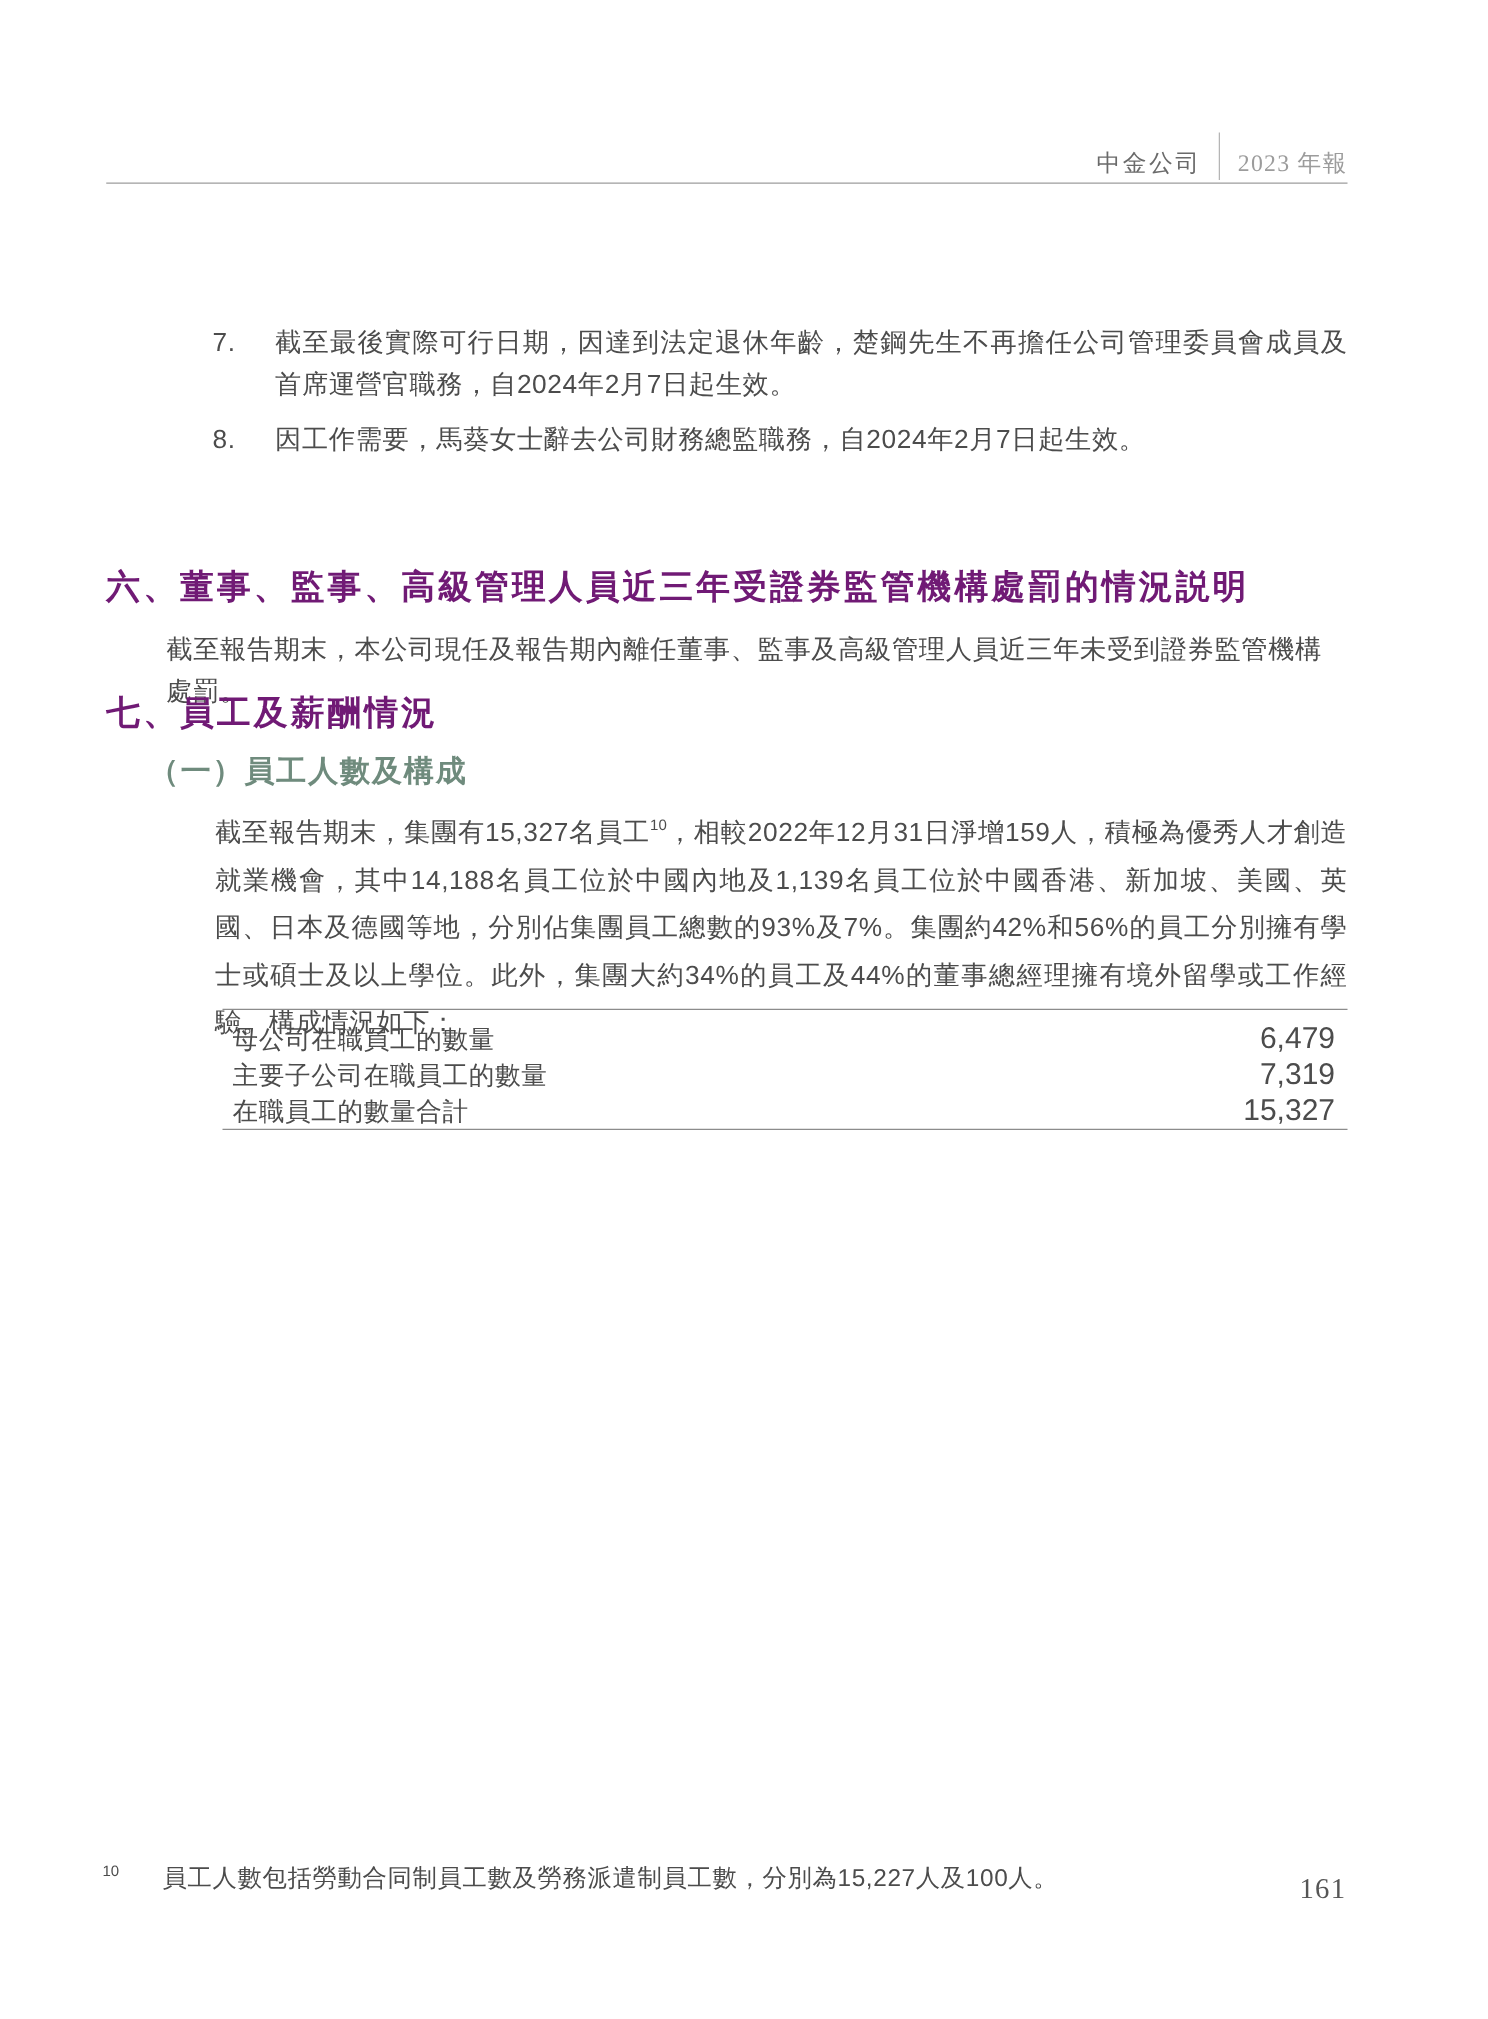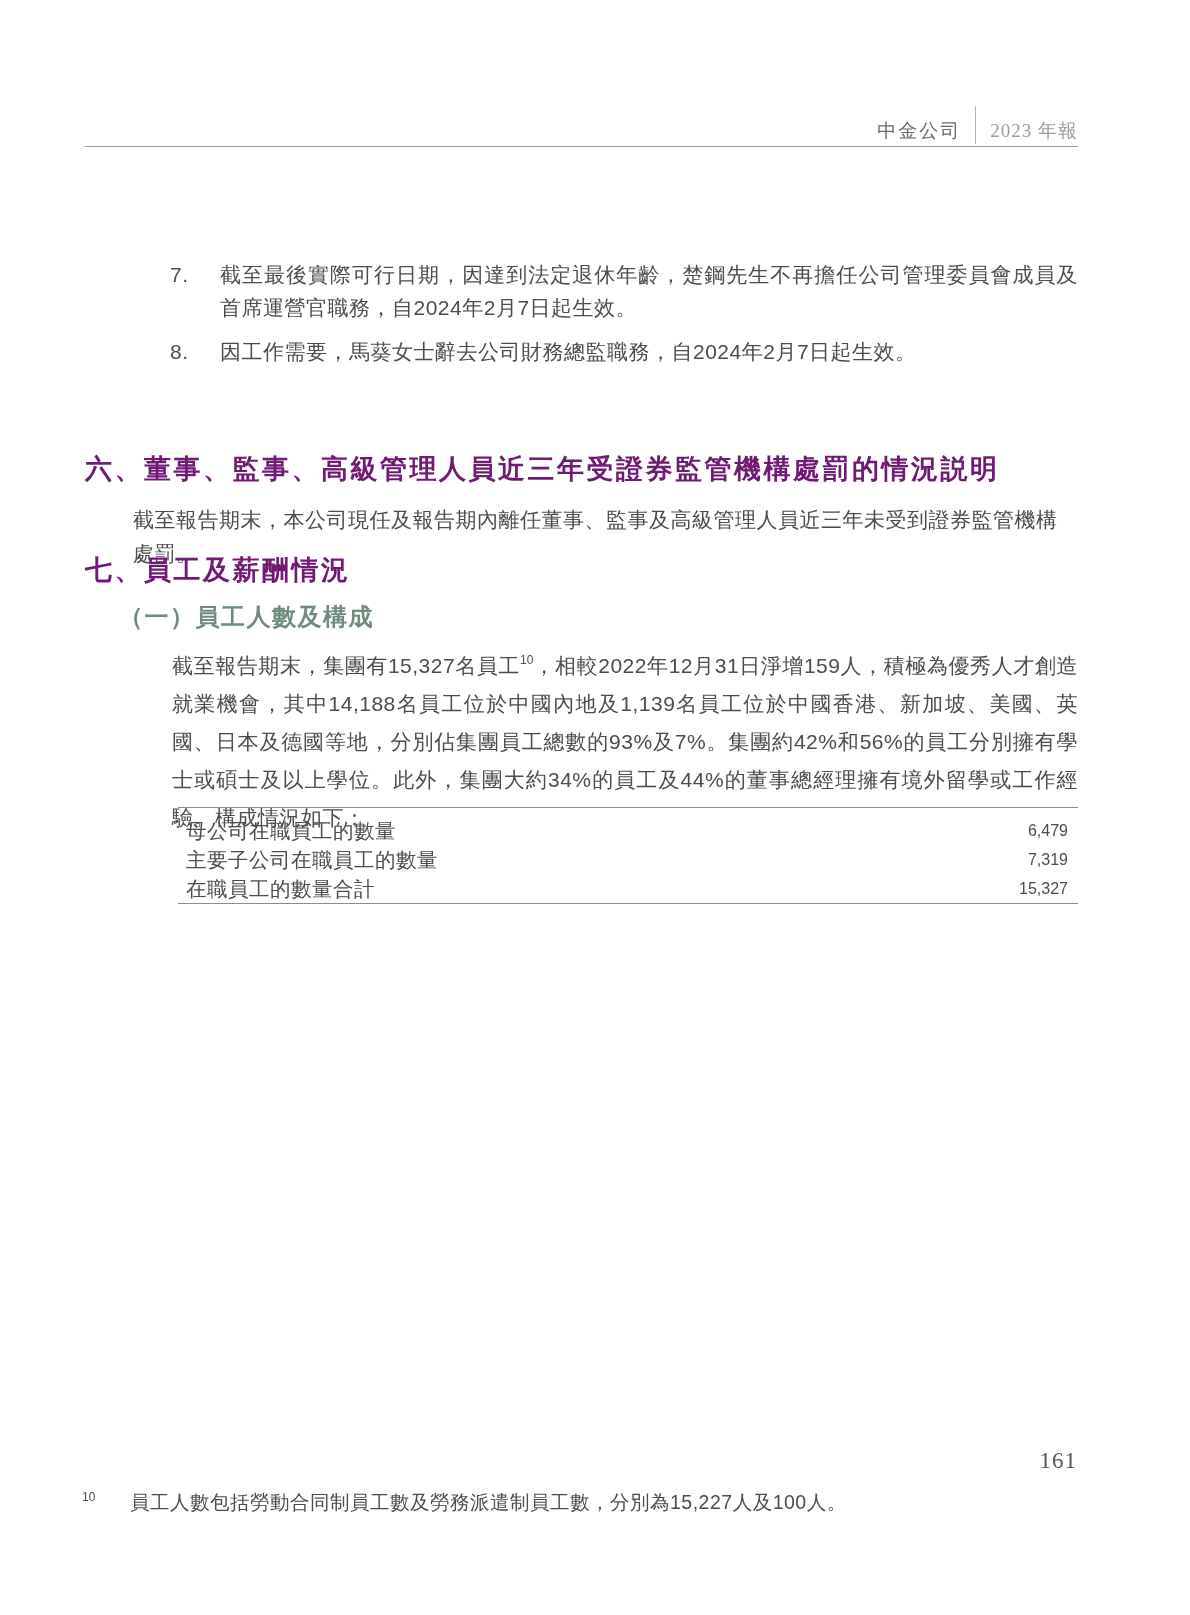--- a/index.html
+++ b/index.html
@@ -103,21 +103,21 @@
   .trow {
     display: flex;
     justify-content: space-between;
     align-items: center;
     height: 29px;
     font-size: 20.5px;
     letter-spacing: 0.5px;
     color: #4c4c4c;
   }
   .trow .tlabel { padding-left: 8px; }
-  .trow .tvalue { padding-right: 10px; font-size: 16px; letter-spacing: 0; }
+  .trow .tvalue { padding-right: 10px; font-size: 24px; letter-spacing: 0; }
 
   
   .footnote {
     position: absolute;
     left: 82px;
     top: 1460px;
     width: 996px;
     font-size: 19.5px;
     letter-spacing: 0.5px;
     color: #4c4c4c;
@@ -128,21 +128,21 @@
     vertical-align: 8px;
     display: inline-block;
     width: 48px;
     letter-spacing: 0;
   }
 
   
   .page-number {
     position: absolute;
     right: 113px;
-    top: 1448px;
+    top: 1498px;
     font-family: "Liberation Serif", "DejaVu Serif", serif;
     font-size: 23px;
     color: #565656;
     letter-spacing: 1px;
   }
 </style>
 </head>
 <body>
 
 <div class="page">

